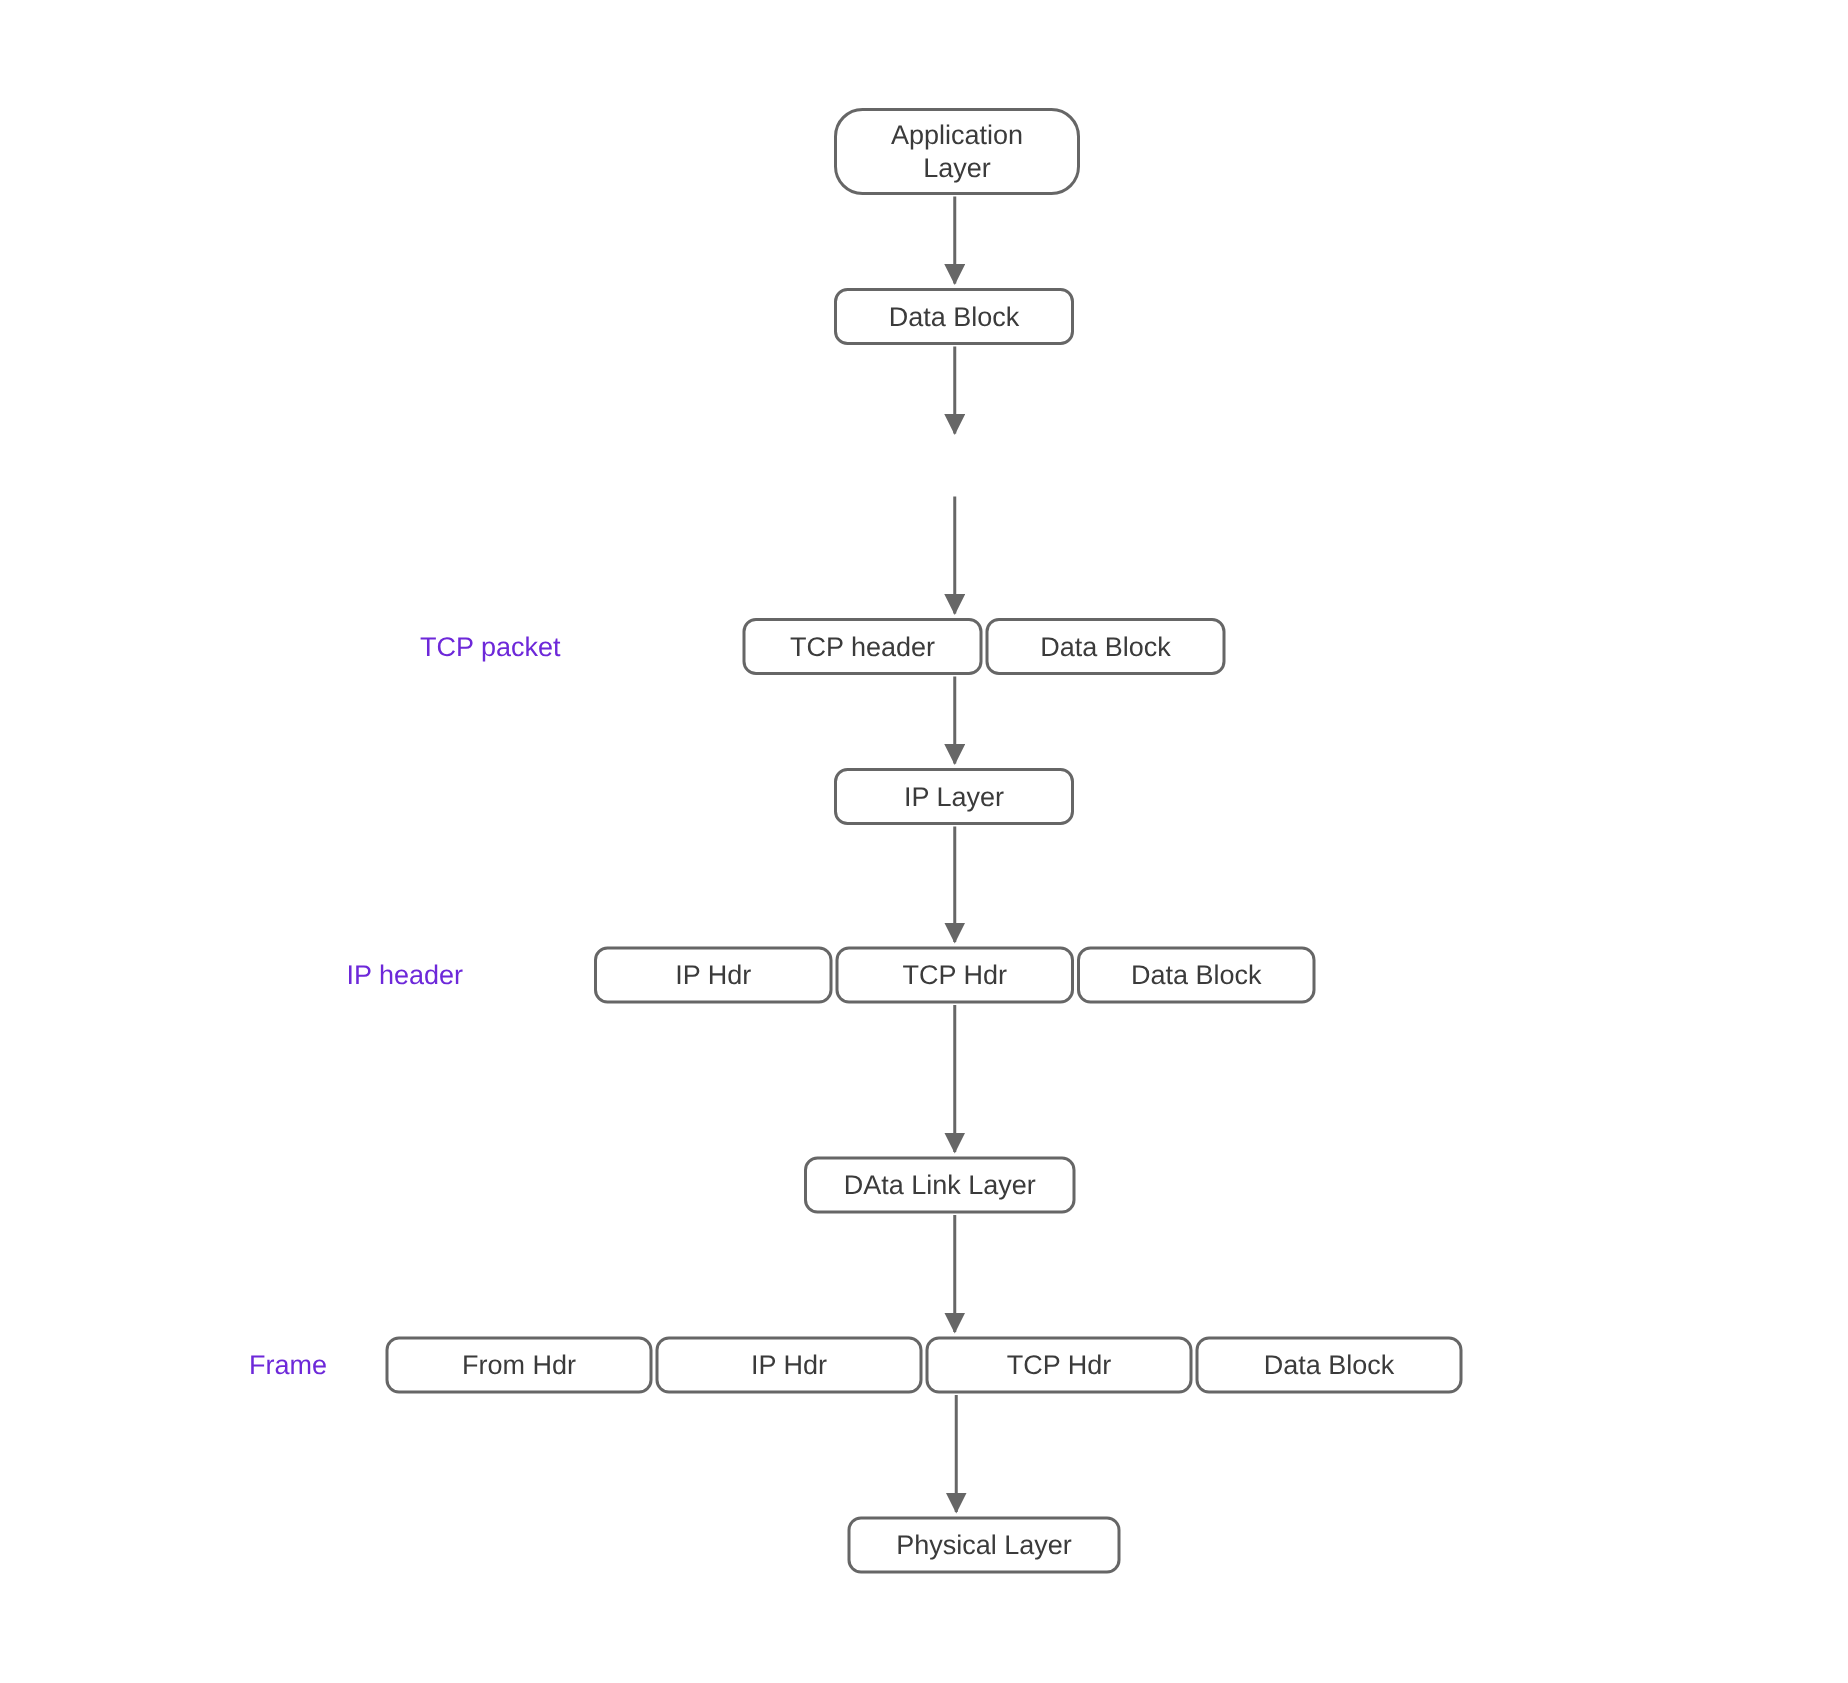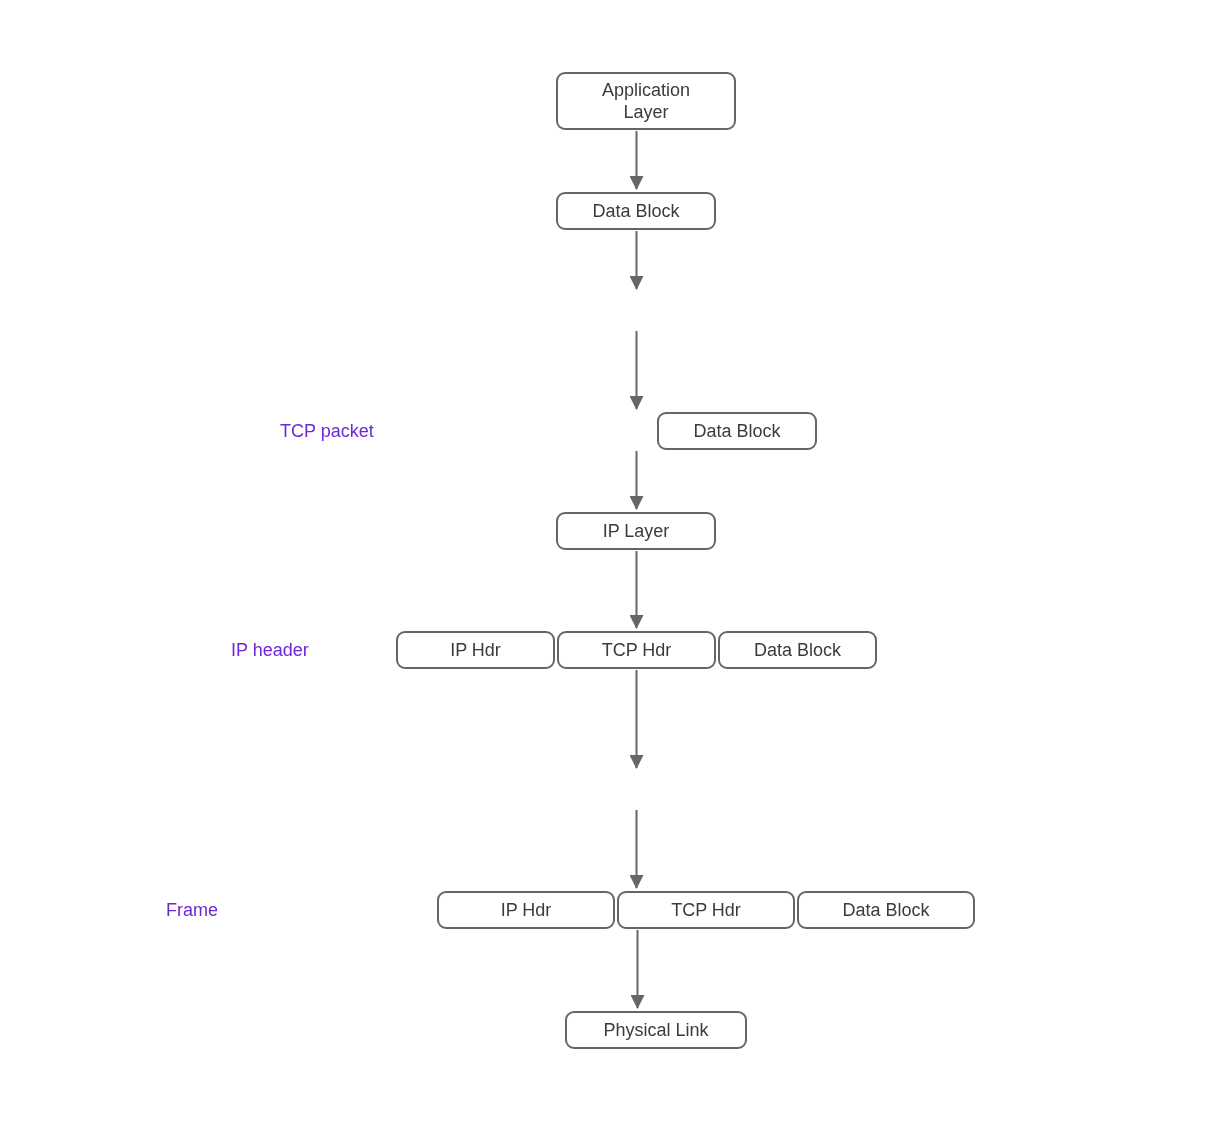--- a/index.html
+++ b/index.html
@@ -61,58 +61,67 @@
     <line x1="636.5" y1="131" x2="636.5" y2="189" stroke="#666666" stroke-width="2" marker-end="url(#arrowhead)"></line>
     <line x1="636.5" y1="231" x2="636.5" y2="289" stroke="#666666" stroke-width="2" marker-end="url(#arrowhead)"></line>
     <line x1="636.5" y1="331" x2="636.5" y2="409" stroke="#666666" stroke-width="2" marker-end="url(#arrowhead)"></line>
     <line x1="636.5" y1="451" x2="636.5" y2="509" stroke="#666666" stroke-width="2" marker-end="url(#arrowhead)"></line>
     <line x1="636.5" y1="551" x2="636.5" y2="628" stroke="#666666" stroke-width="2" marker-end="url(#arrowhead)"></line>
     <line x1="636.5" y1="670" x2="636.5" y2="768" stroke="#666666" stroke-width="2" marker-end="url(#arrowhead)"></line>
     <line x1="636.5" y1="810" x2="636.5" y2="888" stroke="#666666" stroke-width="2" marker-end="url(#arrowhead)"></line>
     <line x1="637.5" y1="930" x2="637.5" y2="1008" stroke="#666666" stroke-width="2" marker-end="url(#arrowhead)"></line>
   </svg>
 
-  <div class="box" style="left:556px; top:72px; width:180px; height:58px;">
+  <div class="box" style="left:556px; top:72px; width:164px; height:58px;border-radius:19px;">
     <span style="max-width:120px;">Application Layer</span>
   </div>
 
   <div class="box" style="left:556px; top:192px; width:160px; height:38px;">
     <span>Data Block</span>
   </div>
 
 
   <div class="row-label" style="left:280px; top:412px;">TCP packet</div>
+  <div class="box" style="left:495px; top:412px; width:160px; height:38px;">
+    <span>TCP header</span>
+  </div>
   <div class="box" style="left:657px; top:412px; width:160px; height:38px;">
     <span>Data Block</span>
   </div>
 
   <div class="box" style="left:556px; top:512px; width:160px; height:38px;">
     <span>IP Layer</span>
   </div>
 
   <div class="row-label" style="left:231px; top:631px;">IP header</div>
   <div class="box" style="left:396px; top:631px; width:159px; height:38px;">
     <span>IP Hdr</span>
   </div>
   <div class="box" style="left:557px; top:631px; width:159px; height:38px;">
     <span>TCP Hdr</span>
   </div>
   <div class="box" style="left:718px; top:631px; width:159px; height:38px;">
     <span>Data Block</span>
   </div>
 
+  <div class="box" style="left:536px; top:771px; width:181px; height:38px;">
+    <span>DAta Link Layer</span>
+  </div>
 
   <div class="row-label" style="left:166px; top:891px;">Frame</div>
+  <div class="box" style="left:257px; top:891px; width:178px; height:38px;">
+    <span>From Hdr</span>
+  </div>
   <div class="box" style="left:437px; top:891px; width:178px; height:38px;">
     <span>IP Hdr</span>
   </div>
   <div class="box" style="left:617px; top:891px; width:178px; height:38px;">
     <span>TCP Hdr</span>
   </div>
   <div class="box" style="left:797px; top:891px; width:178px; height:38px;">
     <span>Data Block</span>
   </div>
 
   <div class="box" style="left:565px; top:1011px; width:182px; height:38px;">
-    <span>Physical Link</span>
+    <span>Physical Layer</span>
   </div>
 
 </div>
 
 </body></html>

